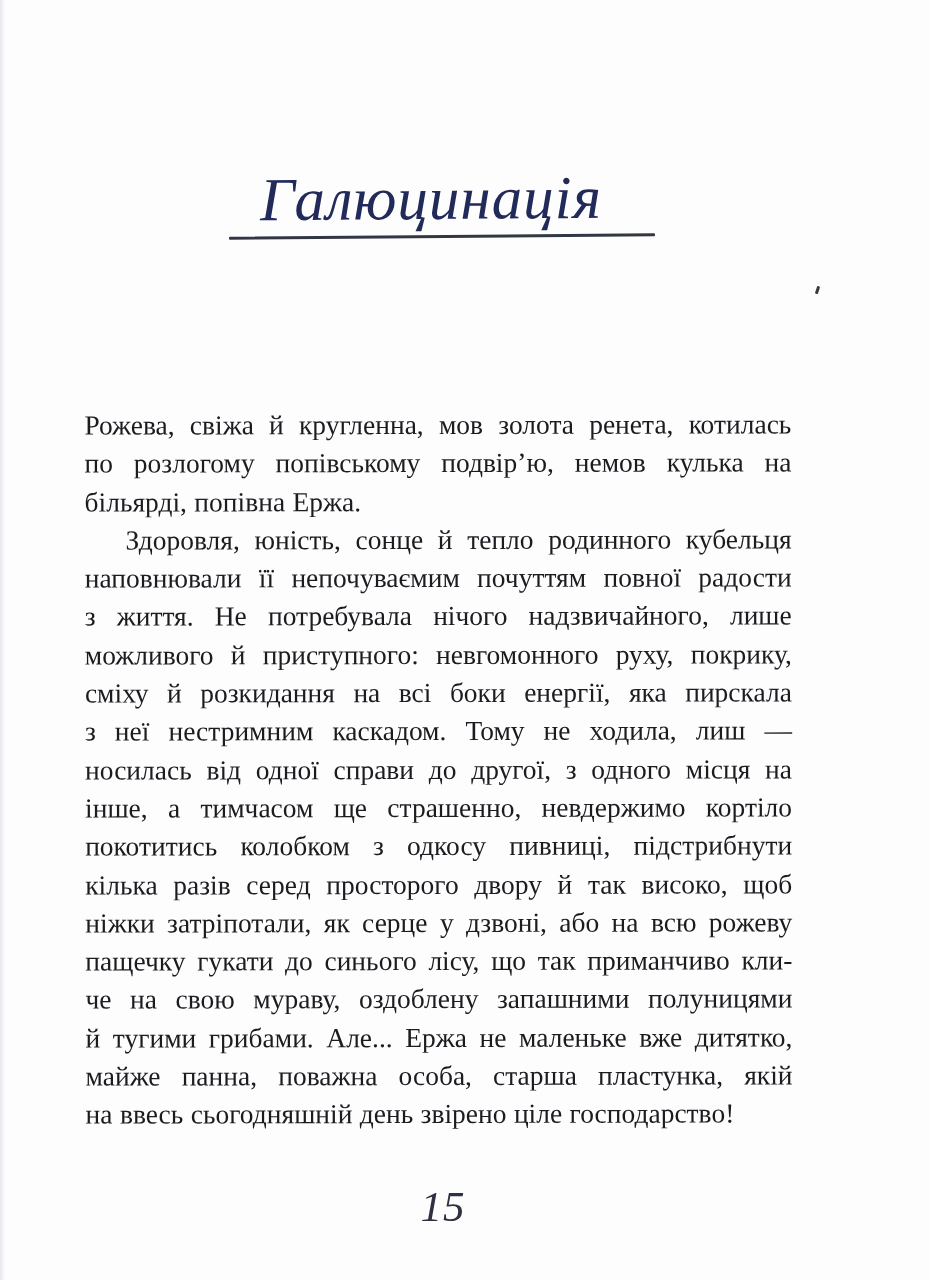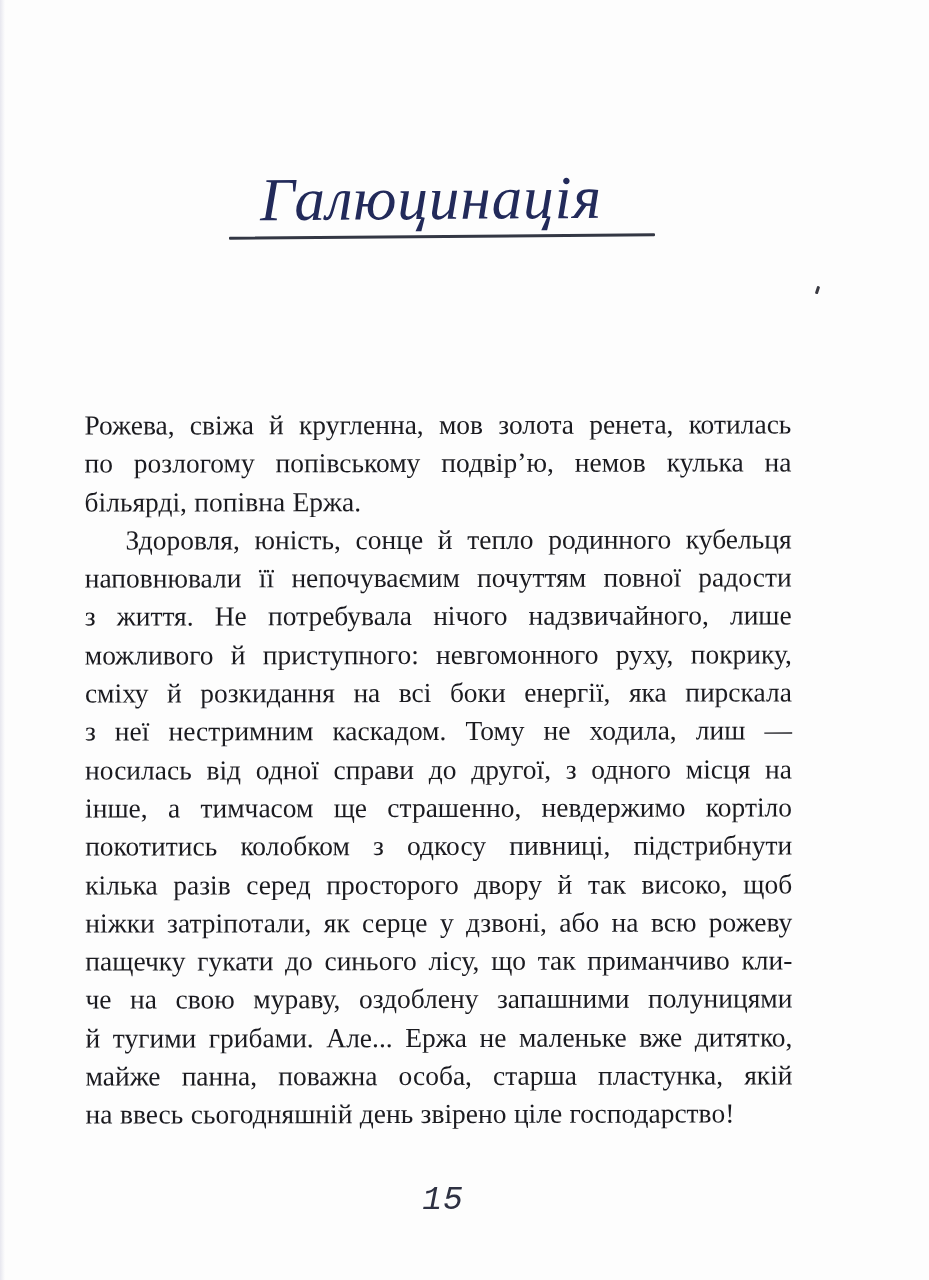--- a/index.html
+++ b/index.html
@@ -87,24 +87,23 @@
   }
   .page-number-wrap {
     position: absolute;
     left: 228px;
     top: 1182px;
     width: 430px;
     text-align: center;
   }
   .page-number {
     font-style: italic;
-    font-size: 33px;
+    font-size: 43px;
     letter-spacing: 1px;
     color: var(--pageNumColor);
-    font-family: Liberation Mono, monospace;
   }
 </style>
 </head>
 <body>
 
 <div class="scan-edge-left"></div>
 
 <div class="title-block">
   <h1 class="chapter-title">Галюцинація</h1>
 </div>

